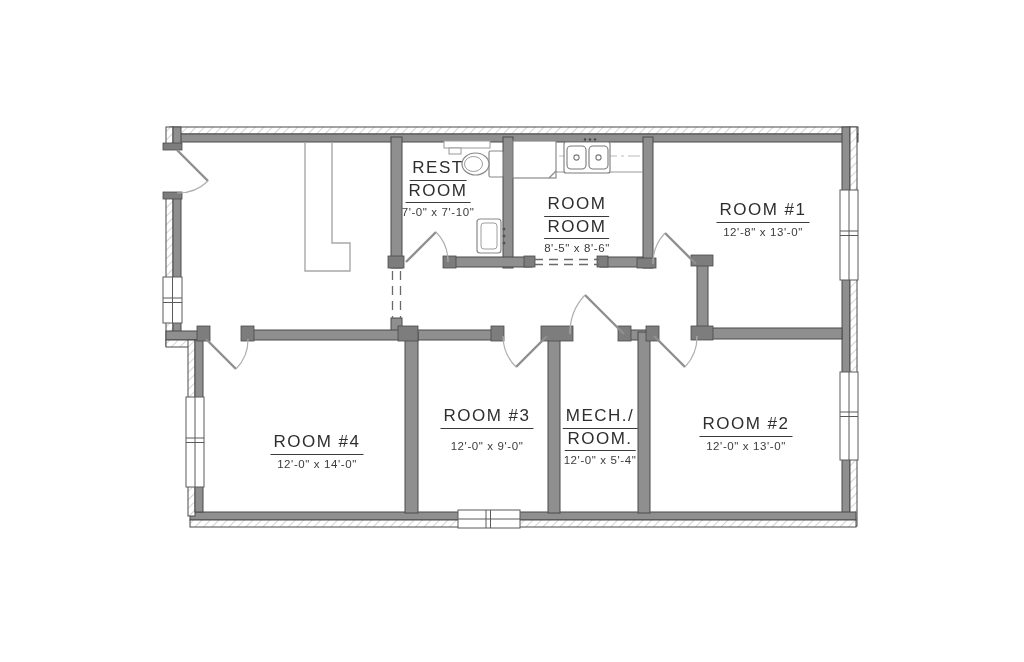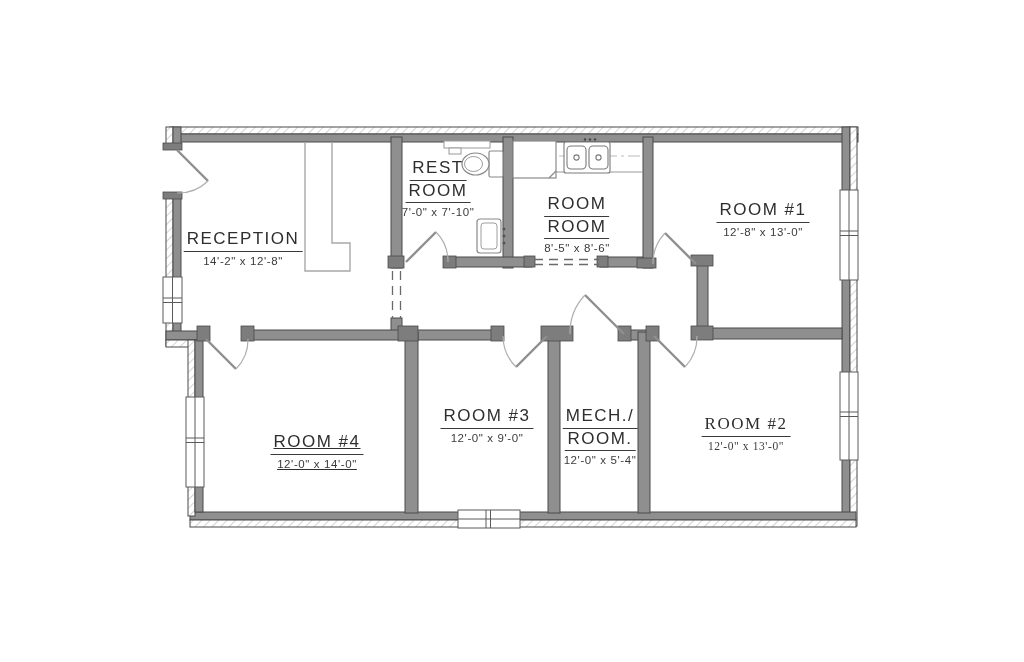--- a/index.html
+++ b/index.html
@@ -220,57 +220,53 @@
       <rect x="589" y="146" width="19" height="23" rx="4"></rect>
       <circle cx="576.5" cy="157.5" r="2.6"></circle>
       <circle cx="598.5" cy="157.5" r="2.6"></circle>
       <circle cx="585" cy="139.5" r="1.2" fill="#444444" stroke="none"></circle>
       <circle cx="590" cy="139.5" r="1.2" fill="#444444" stroke="none"></circle>
       <circle cx="595" cy="139.5" r="1.2" fill="#444444" stroke="none"></circle>
     </g>
   </g>
 </svg>
 
-<div class="room-label" style="left:243px;top:229px;">
-  <span class="rname">RECEPTION</span>
-  <span class="rdims">14'-2" x 12'-8"</span>
-</div>
 
 <div class="room-label" style="left:438px;top:158px;">
   <span class="rname">REST</span>
   <span class="rname">ROOM</span>
   <span class="rdims">7'-0" x 7'-10"</span>
 </div>
 
 <div class="room-label" style="left:577px;top:194px;">
   <span class="rname">ROOM</span>
   <span class="rname">ROOM</span>
   <span class="rdims">8'-5" x 8'-6"</span>
 </div>
 
 <div class="room-label" style="left:751px;top:200px;margin-left:12px;">
   <span class="rname">ROOM #1</span>
   <span class="rdims">12'-8" x 13'-0"</span>
 </div>
 
 
-<div class="room-label" style="left:317px;top:432px;text-decoration:underline;">
+<div class="room-label" style="left:317px;top:432px;">
   <span class="rname">ROOM #4</span>
   <span class="rdims">12'-0" x 14'-0"</span>
 </div>
 
-<div class="room-label" style="left:487px;top:406px;">
+<div class="room-label" style="left:487px;top:406px;gap:8px;">
   <span class="rname">ROOM #3</span>
   <span class="rdims">12'-0" x 9'-0"</span>
 </div>
 
 <div class="room-label" style="left:600px;top:406px;">
   <span class="rname">MECH./</span>
   <span class="rname">ROOM.</span>
   <span class="rdims">12'-0" x 5'-4"</span>
 </div>
 
-<div class="room-label" style="left:746px;top:414px;font-family:Liberation Serif, serif;">
+<div class="room-label" style="left:746px;top:414px;">
   <span class="rname">ROOM #2</span>
   <span class="rdims">12'-0" x 13'-0"</span>
 </div>
 
 </div>
 
 </body></html>

